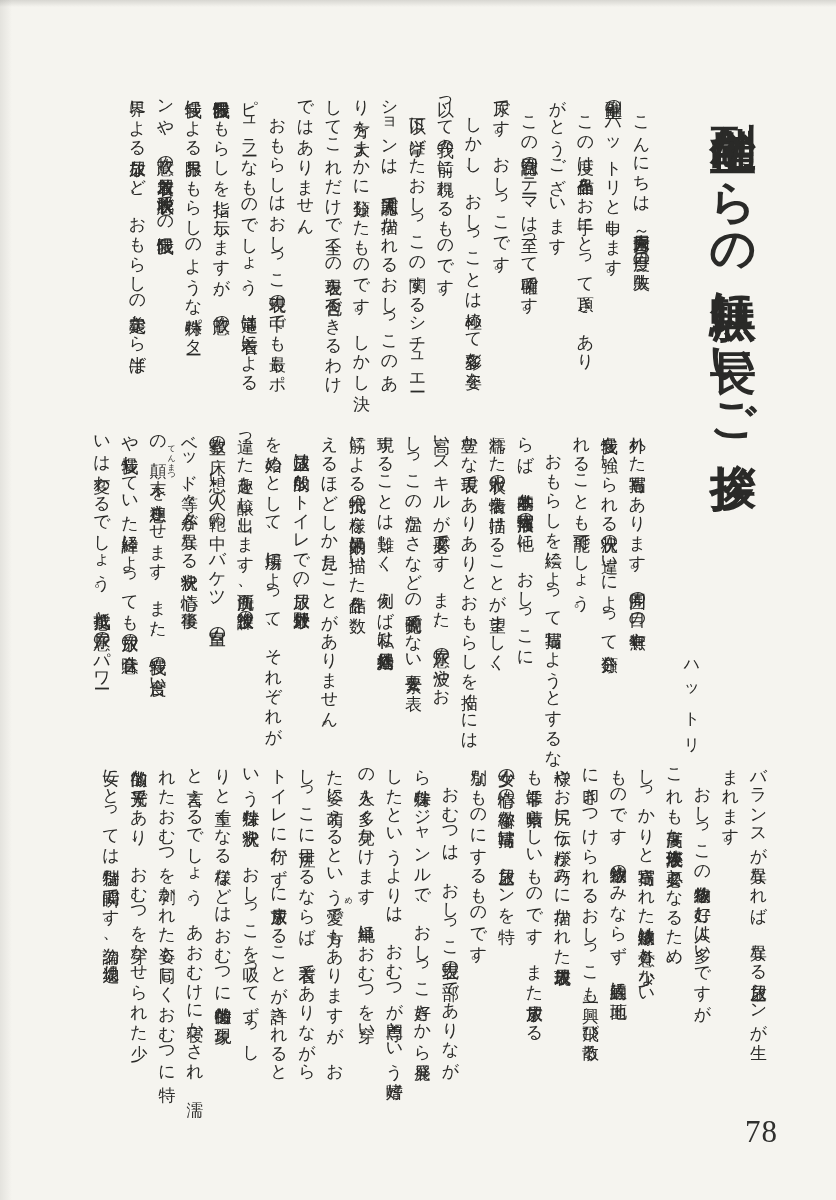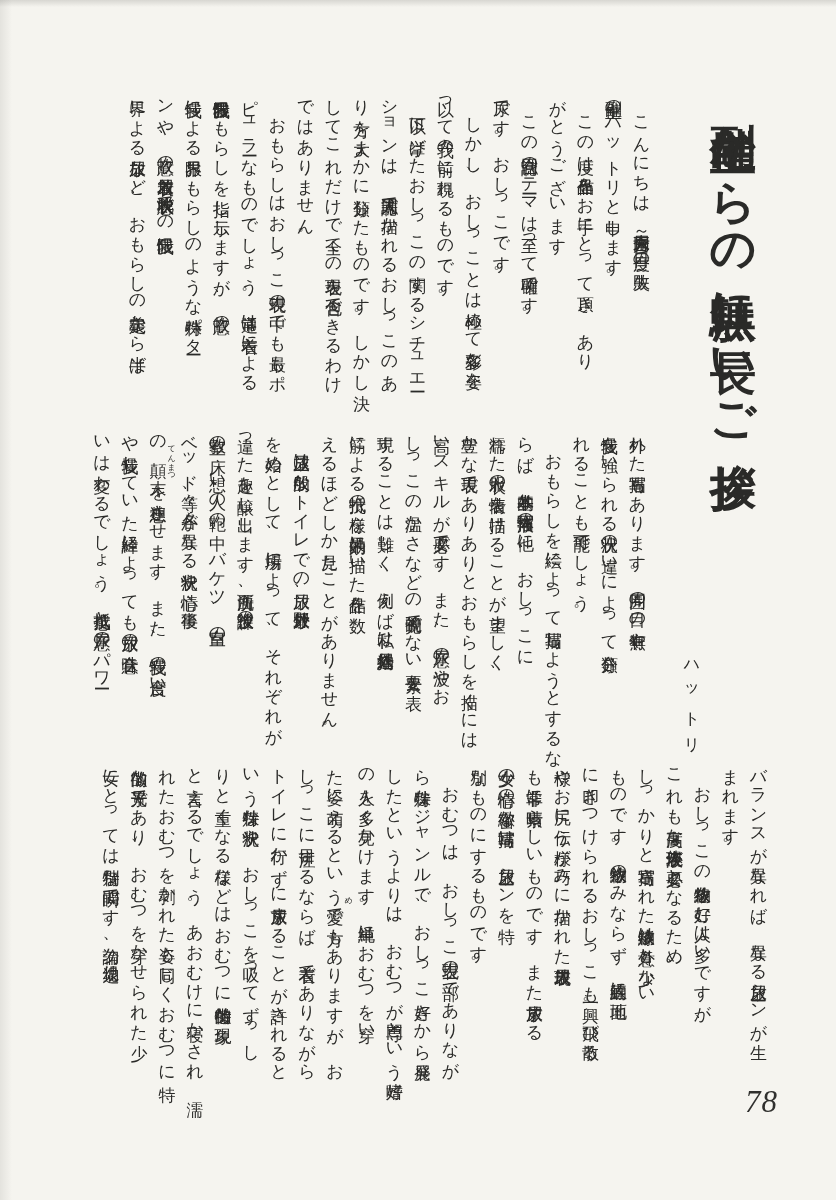--- a/index.html
+++ b/index.html
@@ -60,24 +60,23 @@
   }
   .band1 { top: 88px;  right: 181px; }
   .band2 { top: 424px; right: 185px; }
   .band3 { top: 757px; right: 64px;  }
   ruby > rt {
     font-size: 8px;
     letter-spacing: 0;
   }
   .page-number {
     position: absolute;
-    top: 1084px;
+    top: 1114px;
     right: 58px;
     font-size: 31px;
-    font-style: italic;
     color: #30302e;
     letter-spacing: 1px;
   }
 </style>
 </head>
 <body>
 
 <div class="page">
 
   <div class="title-block vtext">副主催からの無駄に長いご挨拶</div>

